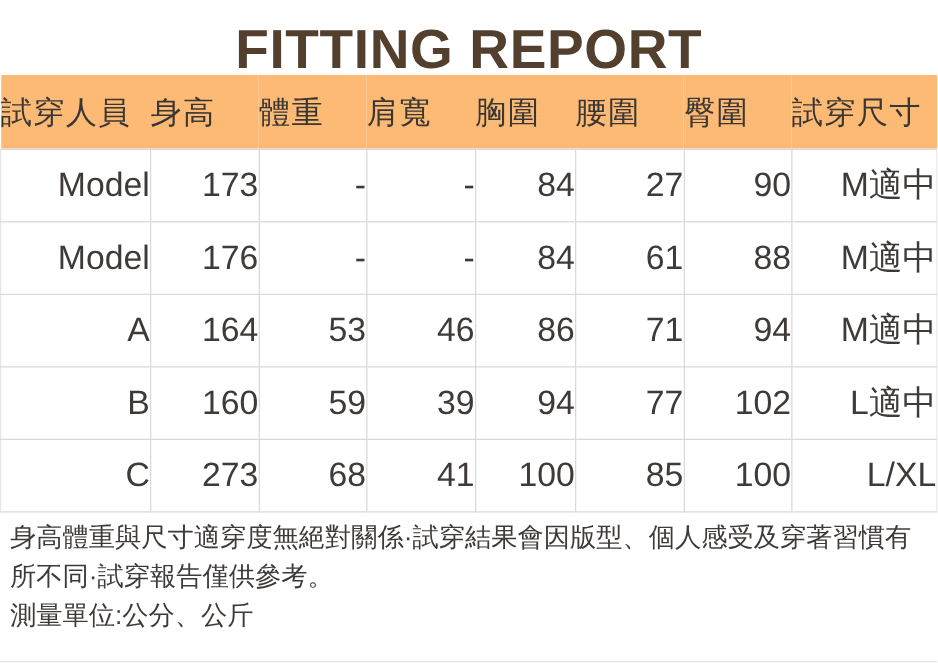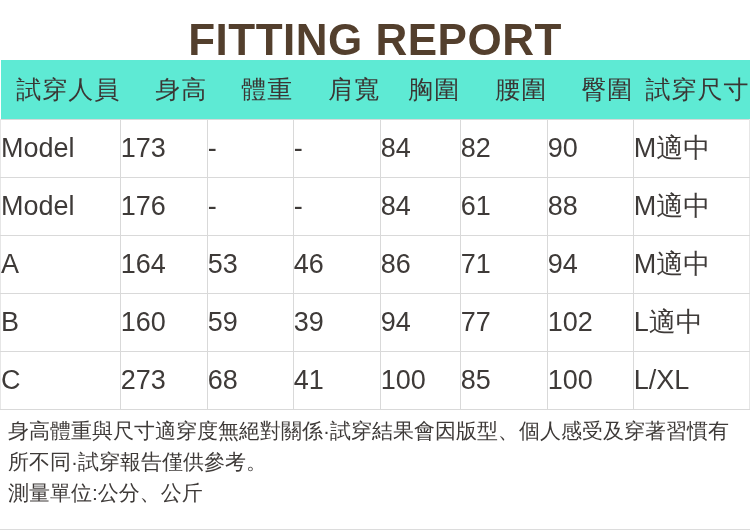--- a/index.html
+++ b/index.html
@@ -26,35 +26,35 @@
     letter-spacing: 0.5px;
     color: #533f2d;
     border-radius: 31px;
   }
   table.fit {
     width: 750px;
     border-collapse: collapse;
     table-layout: fixed;
   }
   table.fit thead th {
-    background: #5eead4;
+    background: #fdba74;
     height: 59px;
     font-size: 25px;
     font-weight: 400;
     letter-spacing: 1px;
     color: #3a3634;
-    text-align: right;
+    text-align: left;
     vertical-align: middle;
     border: none;
   }
   table.fit tbody td {
     height: 58px;
     background: #ffffff;
     border: 1px solid #d9d9d9;
-    text-align: left;
+    text-align: right;
     vertical-align: middle;
     font-size: 27px;
     font-weight: 300;
     color: #3e3a38;
   }
   table.fit tbody td:first-child { border-left-color: #e6e6e6; }
   table.fit tbody td:last-child  { border-right-color: #e6e6e6; margin-left: 36px; }
   .footer {
     padding: 5px 8px 0 8px;
     font-size: 21px;
@@ -93,21 +93,21 @@
           <th>試穿尺寸</th>
         </tr>
     </thead>
     <tbody>
         <tr>
           <td>Model</td>
           <td>173</td>
           <td>-</td>
           <td>-</td>
           <td>84</td>
-          <td>82</td>
+          <td>27</td>
           <td>90</td>
           <td>M適中</td>
         </tr>
         <tr>
           <td>Model</td>
           <td>176</td>
           <td>-</td>
           <td>-</td>
           <td>84</td>
           <td>61</td>

